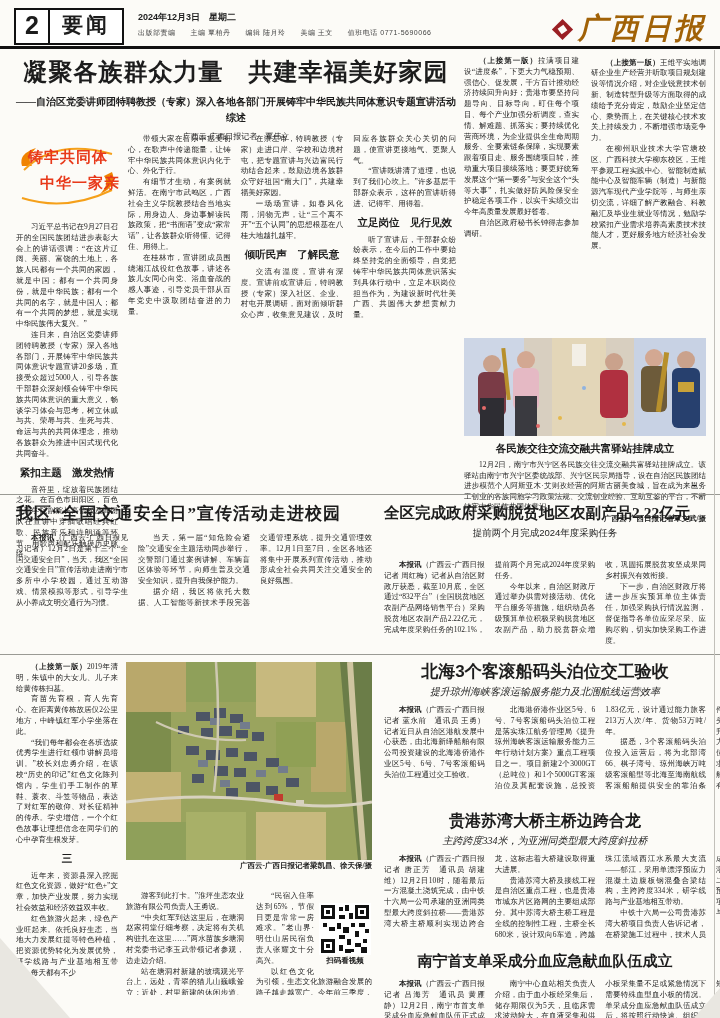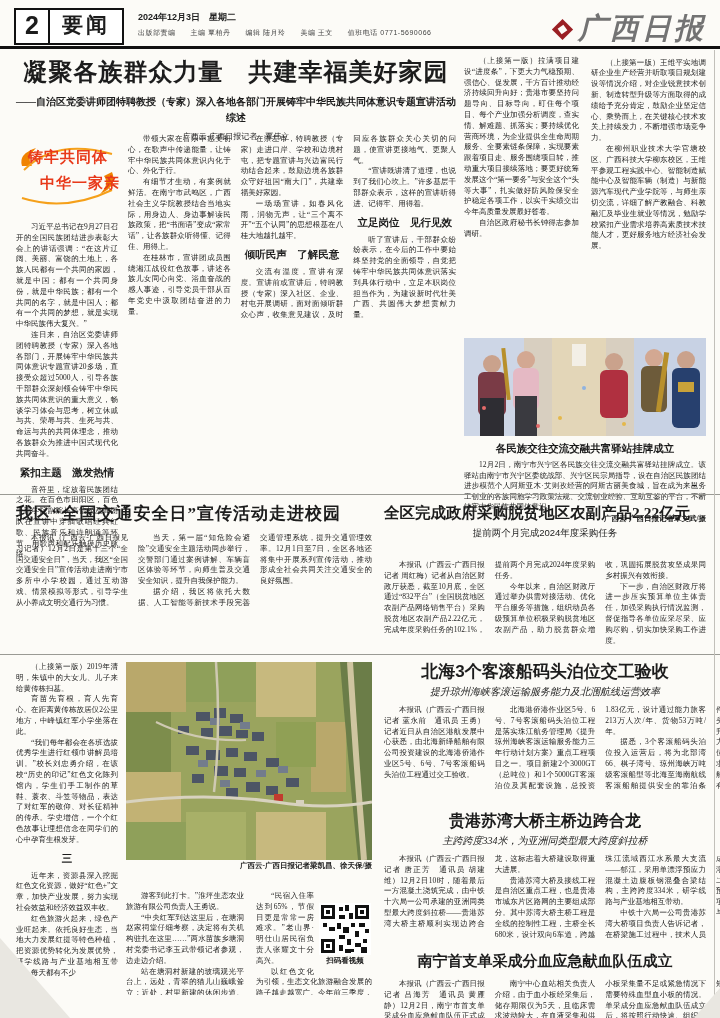--- a/index.html
+++ b/index.html
@@ -9,26 +9,26 @@
   .masthead{position:absolute;left:14px;top:7px;right:14px;height:38px;}
   .secbox{position:absolute;left:0;top:1px;width:106px;height:33px;border:2px solid #111;display:flex;background:#fff;}
   .pageno{width:32px;font:bold 25px/31px "Liberation Sans","DejaVu Sans",sans-serif;text-align:center;border-right:2px solid #111;}
   .secname{flex:1;font-weight:bold;font-size:21px;line-height:31px;text-align:center;letter-spacing:3px;}
   .pubinfo{position:absolute;left:124px;top:4px;}
   .pubdate{font:bold 9px/13px "Liberation Sans","DejaVu Sans",sans-serif;color:#222;}
   .pubstaff{font:7px/11px "Liberation Sans","DejaVu Sans",sans-serif;color:#444;margin-top:3px;letter-spacing:.5px;}
   .brand{position:absolute;right:0;top:2px;display:flex;align-items:center;gap:8px;}
   .diamond{width:15px;height:15px;background:#9a1f24;transform:rotate(45deg);position:relative;}
   .diamond::after{content:"";position:absolute;left:4px;top:4px;width:7px;height:7px;background:#fcfbf7;transform:rotate(10deg);}
-  .papername{font-style:italic;font-weight:bold;font-size:29px;color:#737373;letter-spacing:3px;}
+  .papername{font-style:italic;font-weight:bold;font-size:29px;color:#a16207;letter-spacing:3px;}
   .rule-thick{position:absolute;left:0;top:46px;width:720px;height:3px;background:#111;}
   
   p{margin:0;text-align:justify;text-indent:2em;font-size:7.5px;line-height:10.8px;}
   p.inhead{font-weight:bold;font-size:10.5px;line-height:16px;text-align:center;text-indent:0;margin:5px 0 4px;}
-  b{font-weight:normal;margin-top:7px;}
+  b{font-weight:bold;margin-top:7px;}
   
   .lead-head{position:absolute;left:16px;top:56px;width:440px;text-align:center;}
   .lead-title{font-weight:bold;font-size:24px;line-height:32px;letter-spacing:1px;margin:0;}
   .lead-sub{font-weight:bold;font-size:10px;line-height:16px;margin-top:6px;}
   .lead-byline{font-size:8px;margin-top:5px;color:#222;}
   .lead-body{position:absolute;left:16px;top:134px;width:440px;height:354px;display:flex;gap:10px;}
   .lead-side{width:102px;}
   .badge{position:relative;height:78px;margin:2px 0 8px;}
   .badge-l1,.badge-l2{position:absolute;font-weight:bold;font-size:15px;color:#e8391a;white-space:nowrap;letter-spacing:1px;}
   .badge-l1{left:12px;top:12px;}

